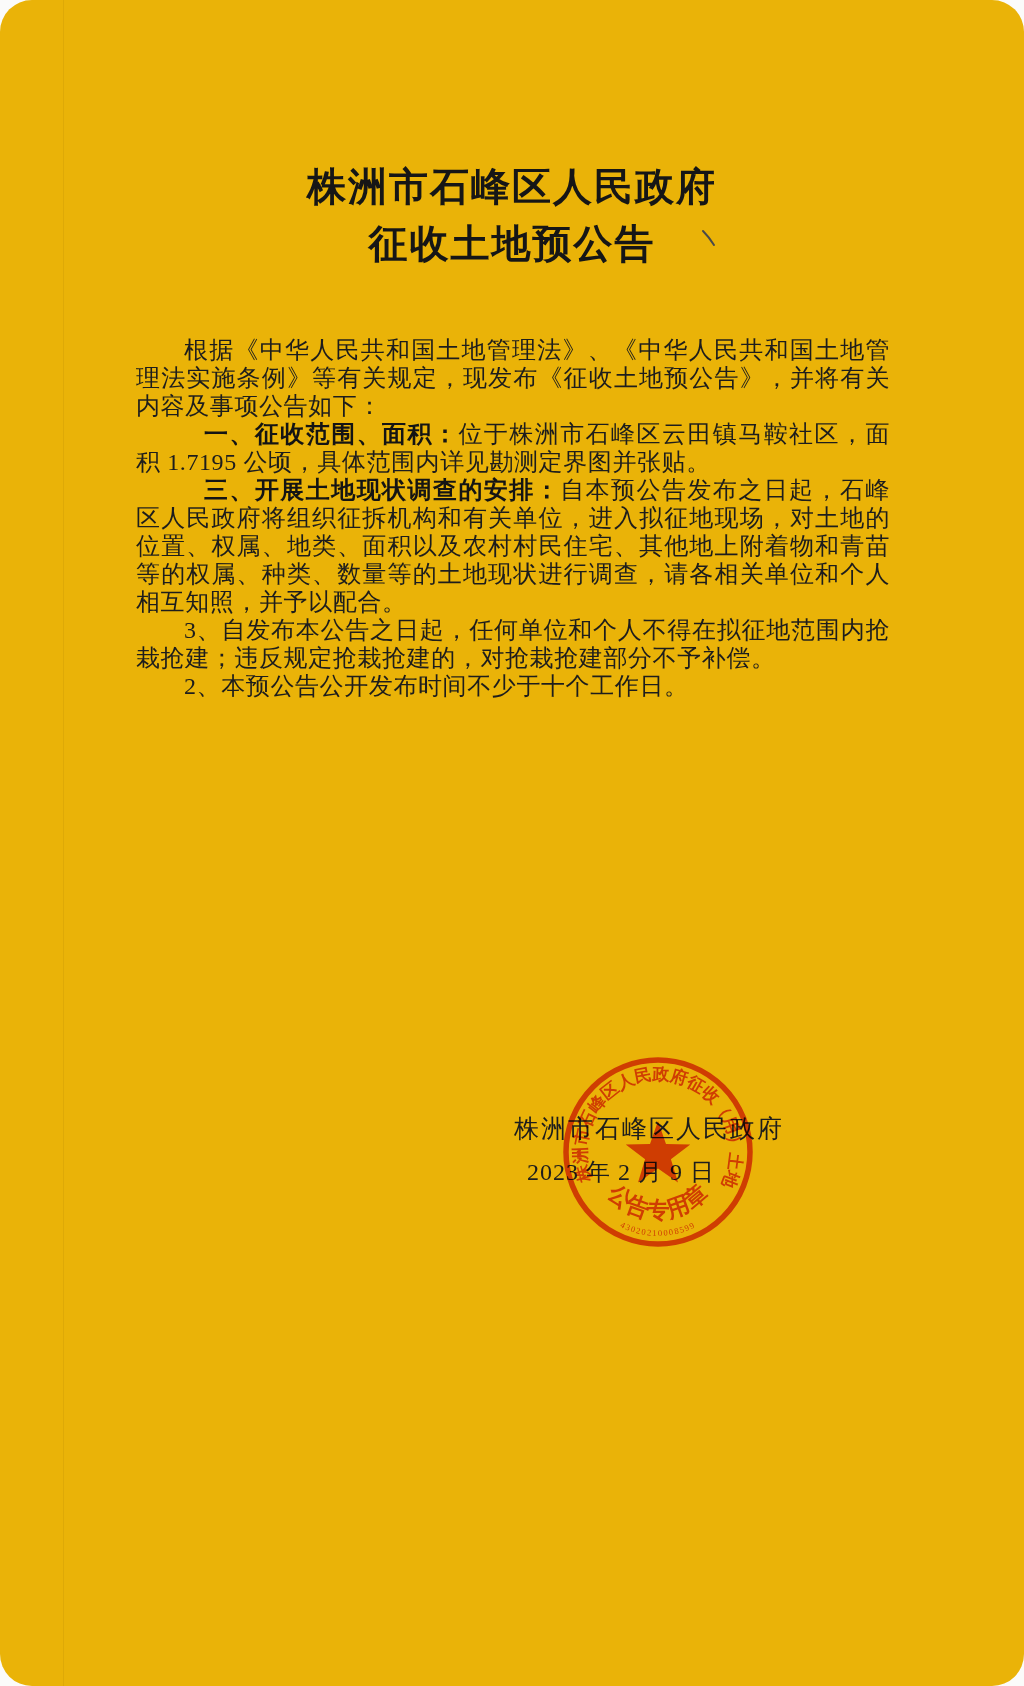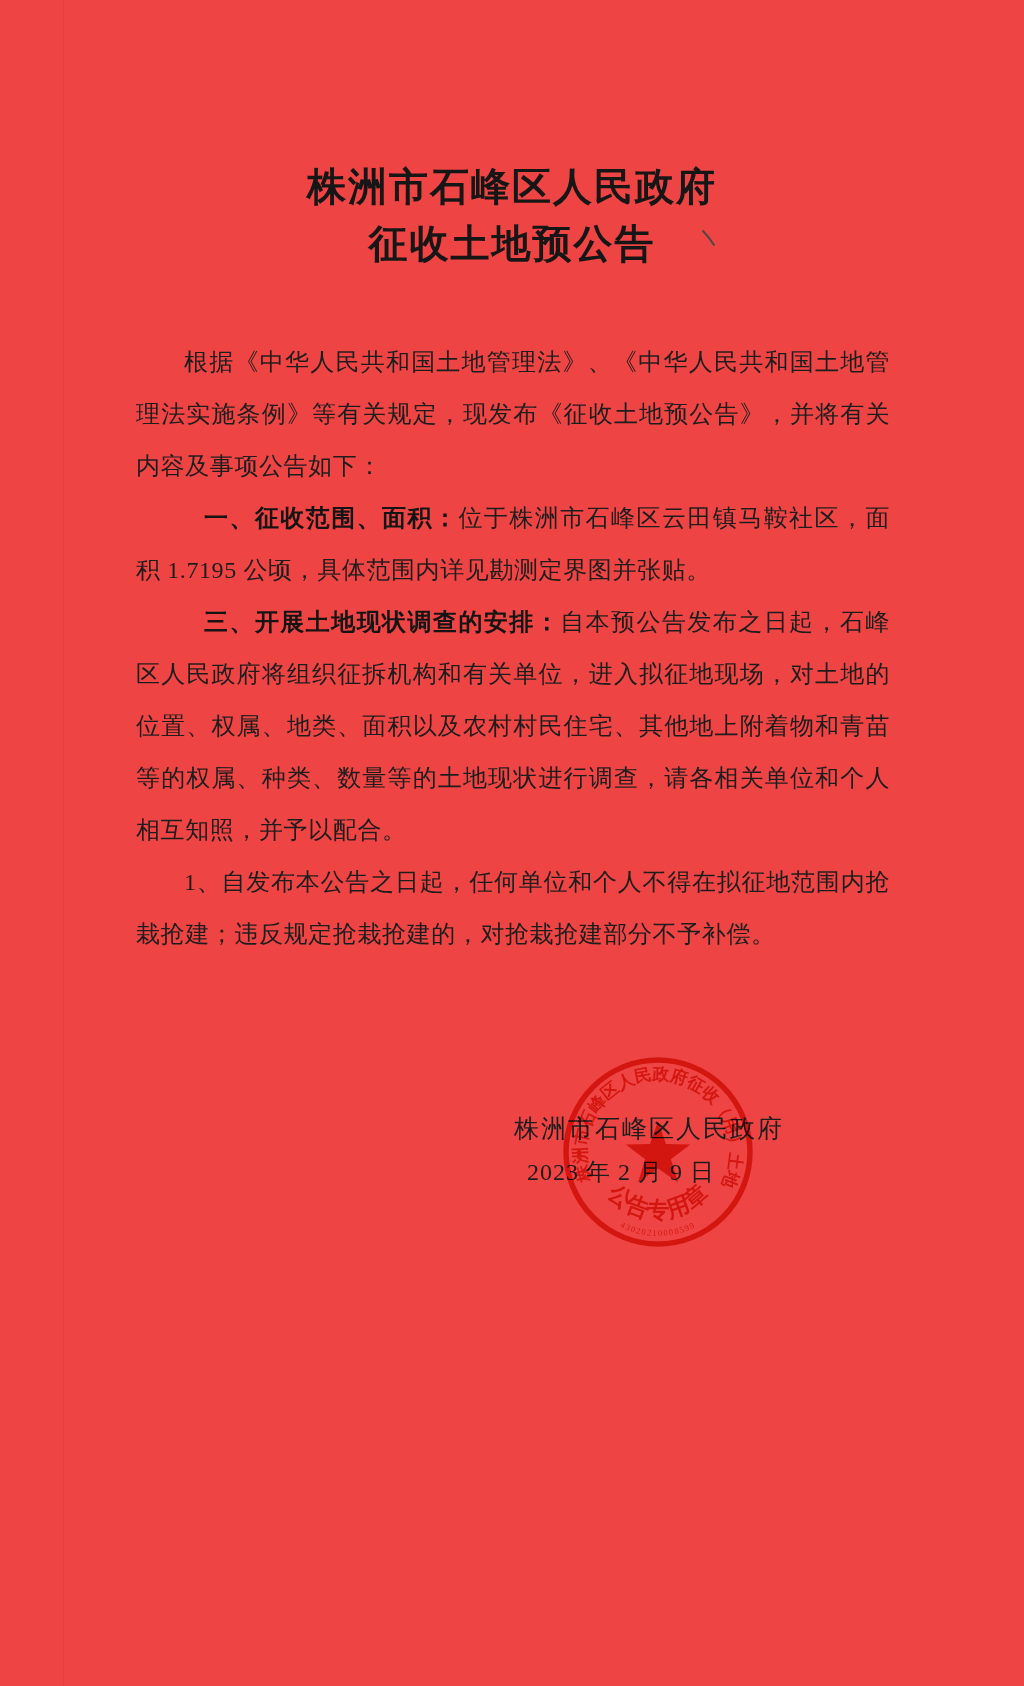--- a/index.html
+++ b/index.html
@@ -4,42 +4,42 @@
 <style>
   html, body { margin: 0; padding: 0; }
   body {
     width: 1024px; height: 1686px;
     background: #fbfbfa;
     font-family: "Liberation Serif", serif;
     position: relative;
     color: #1c1c1c;
     overflow: hidden;
   }
-  .page { position: absolute; inset: 0; background: #ef4444; }
+  .page { position: absolute; inset: 0; background: #eab308; border-radius: 32px; }
   .scan-line {
     position: absolute; left: 63px; top: 0; width: 1px; height: 100%;
     background: rgba(0,0,0,0.05);
   }
   .titles { position: absolute; top: 158px; left: 134px; width: 756px; text-align: center; }
   .title {
     margin: 0; padding: 0;
     font-size: 39px; line-height: 57px; font-weight: 900;
     letter-spacing: 2px;
     font-family: "Liberation Serif", serif;
     color: #161616;
   }
   .docnum {
     margin-top: 12px;
     font-size: 21px; letter-spacing: 1px;
     color: #222;
   }
   .stray-mark { position: absolute; left: 700px; top: 228px; }
   .doc-body {
     position: absolute; top: 336px; left: 136px; width: 754px;
-    font-size: 24px; line-height: 52px;
+    font-size: 24px; line-height: 28px;
     text-align: justify;
     letter-spacing: 0.6px;
     color: #1d1d1d;
   }
   .doc-body p { margin: 0; text-indent: 2em; }
   .doc-body b { font-weight: 900; color: #141414; margin-left: 20px; }
   .signature {
     position: absolute; top: 1112px; left: 497px; width: 304px;
     text-align: center; color: #1d1d1d;
   }
@@ -70,21 +70,22 @@
   </div>
 
   <svg class="stray-mark" width="18" height="20">
     <path d="M3,3 Q9,9 14,17" stroke="#4a4a4a" stroke-width="2" fill="none" stroke-linecap="round"></path>
   </svg>
 
   <div class="doc-body">
     <p>根据《中华人民共和国土地管理法》、《中华人民共和国土地管理法实施条例》等有关规定，现发布《征收土地预公告》，并将有关内容及事项公告如下：</p>
     <p><b>一、征收范围、面积：</b><span>位于株洲市石峰区云田镇马鞍社区，面积 1.7195 公顷，具体范围内详见勘测定界图并张贴。</span></p>
     <p><b>三、开展土地现状调查的安排：</b><span>自本预公告发布之日起，石峰区人民政府将组织征拆机构和有关单位，进入拟征地现场，对土地的位置、权属、地类、面积以及农村村民住宅、其他地上附着物和青苗等的权属、种类、数量等的土地现状进行调查，请各相关单位和个人相互知照，并予以配合。</span></p>
-    <p>1、自发布本公告之日起，任何单位和个人不得在拟征地范围内抢栽抢建；违反规定抢栽抢建的，对抢栽抢建部分不予补偿。</p>
+    <p>3、自发布本公告之日起，任何单位和个人不得在拟征地范围内抢栽抢建；违反规定抢栽抢建的，对抢栽抢建部分不予补偿。</p>
+    <p>2、本预公告公开发布时间不少于十个工作日。</p>
   </div>
 
   <div class="signature">
     <div class="sig-issuer">株洲市石峰区人民政府</div>
     <div class="sig-date">2023 年 2 月 9 日</div>
   </div>
 
   <svg class="seal" viewBox="0 0 220 220">
     <defs>
       <path id="ringPath" d="M 44.8 140.4 A 72 72 0 1 1 175.2 140.4" fill="none"></path>

